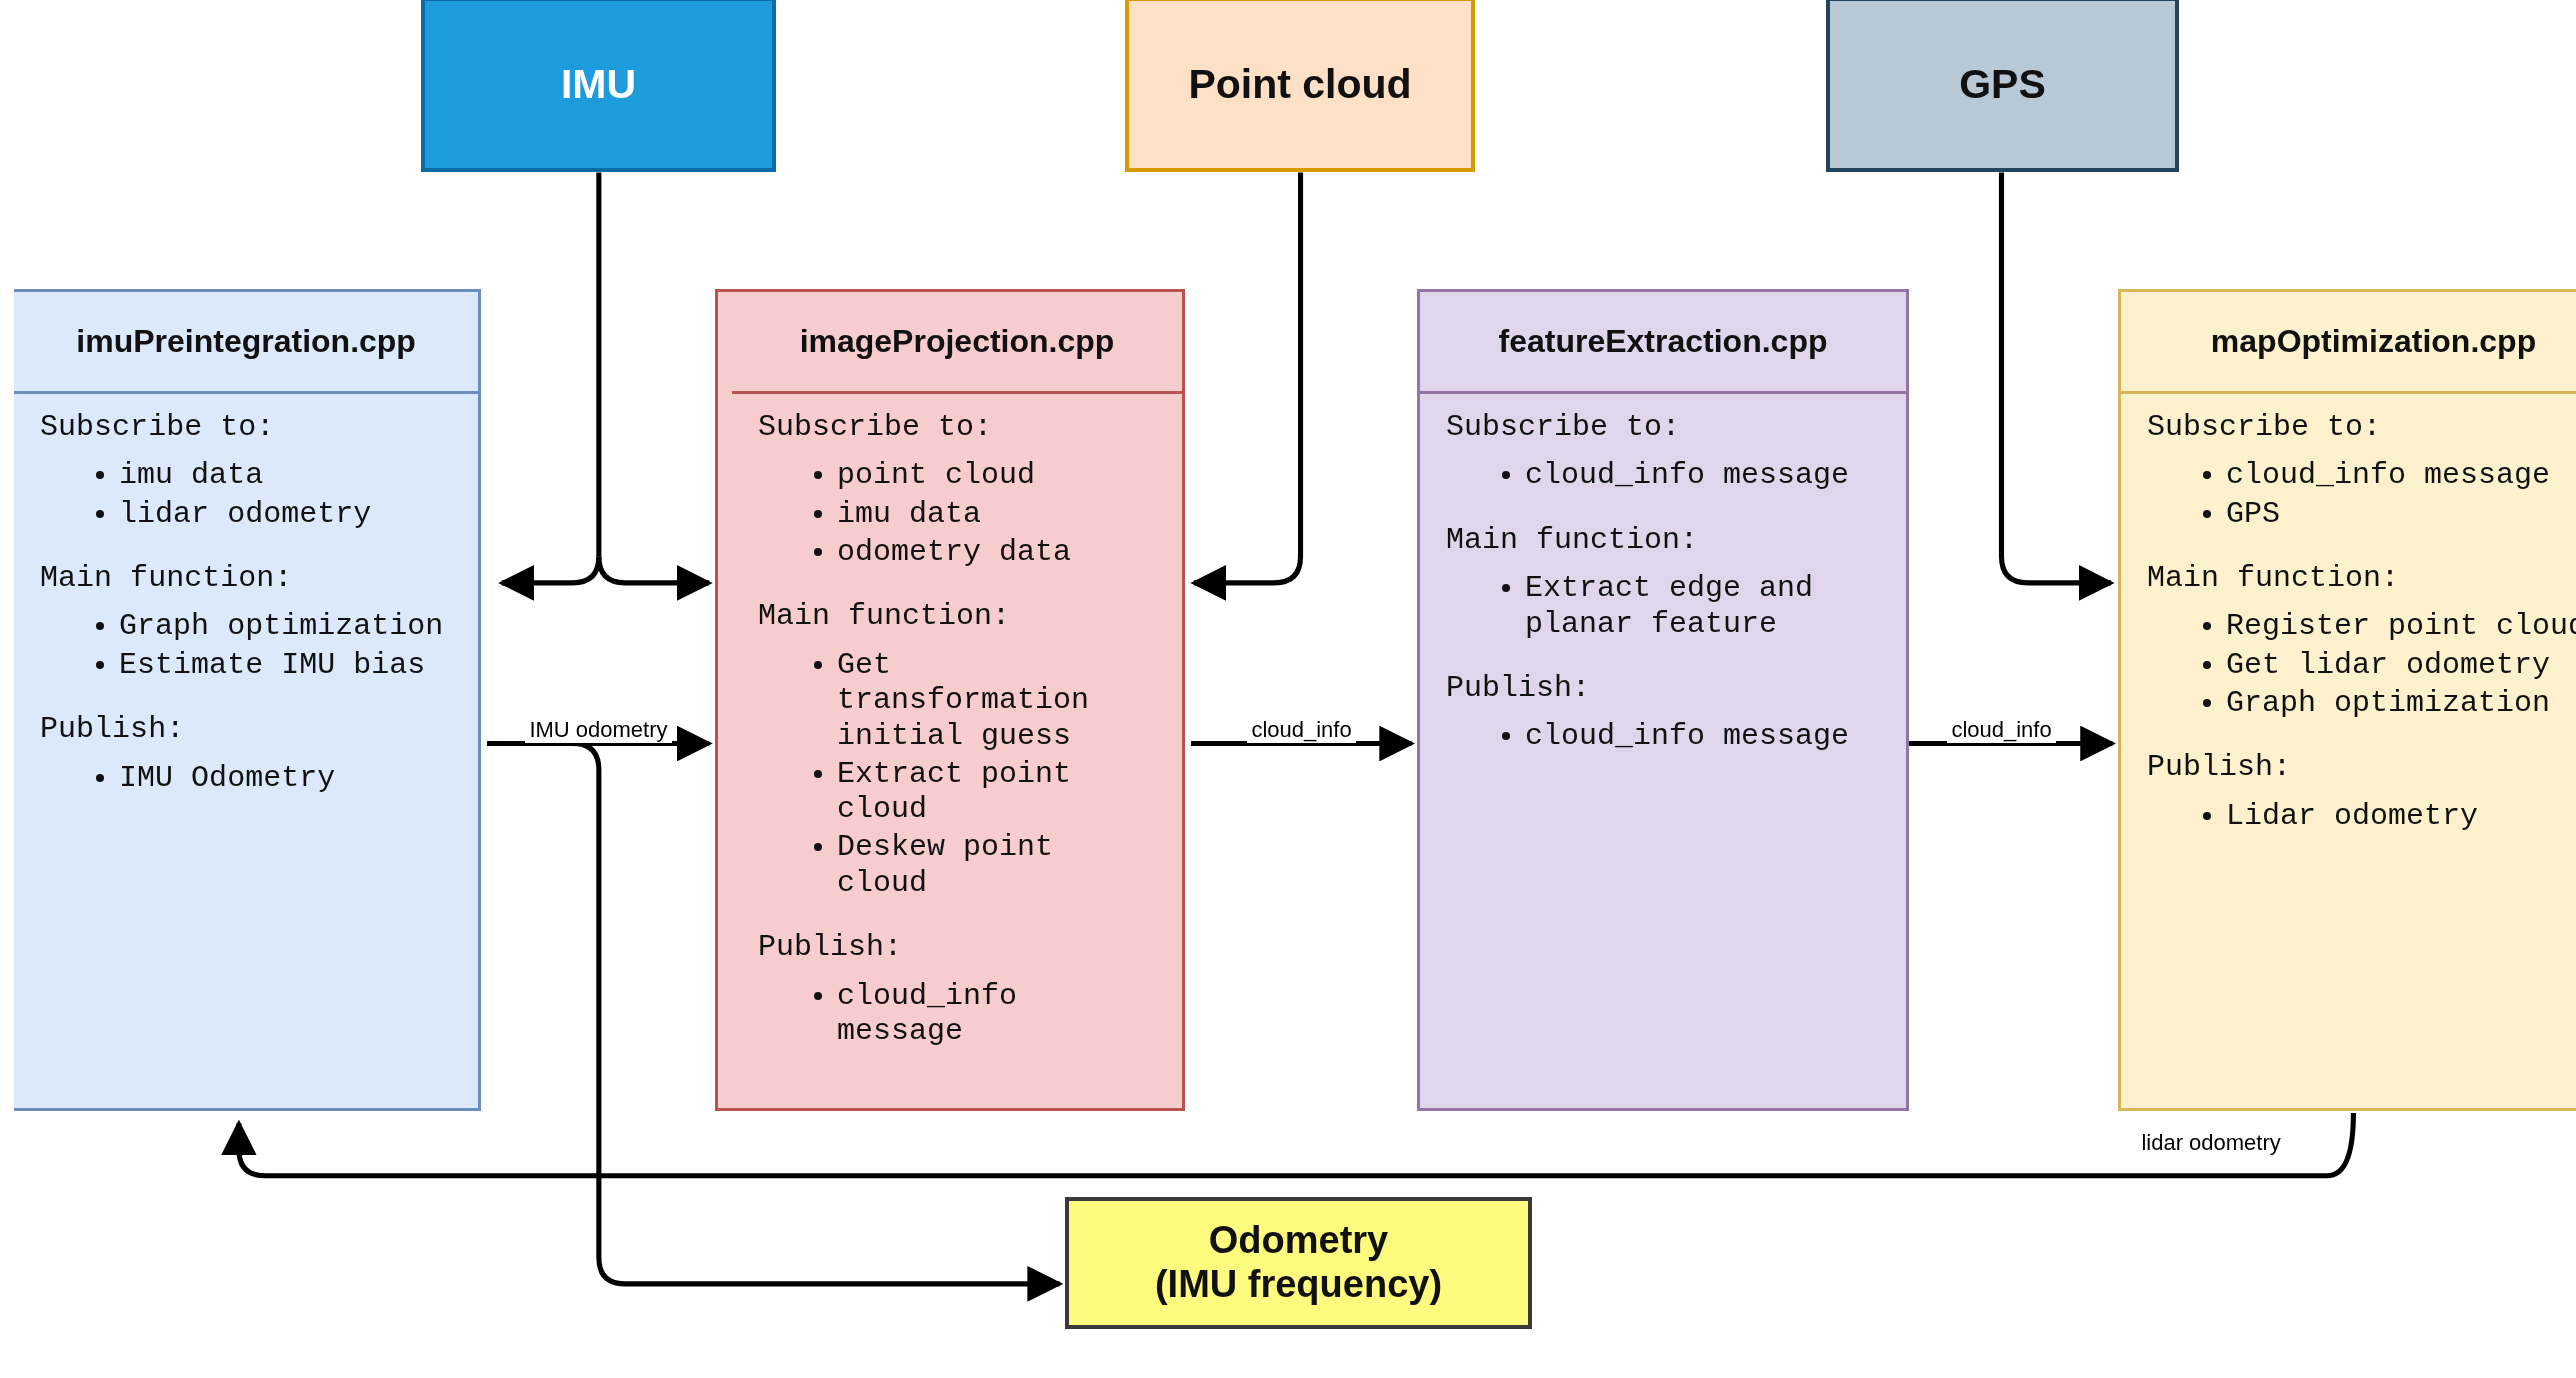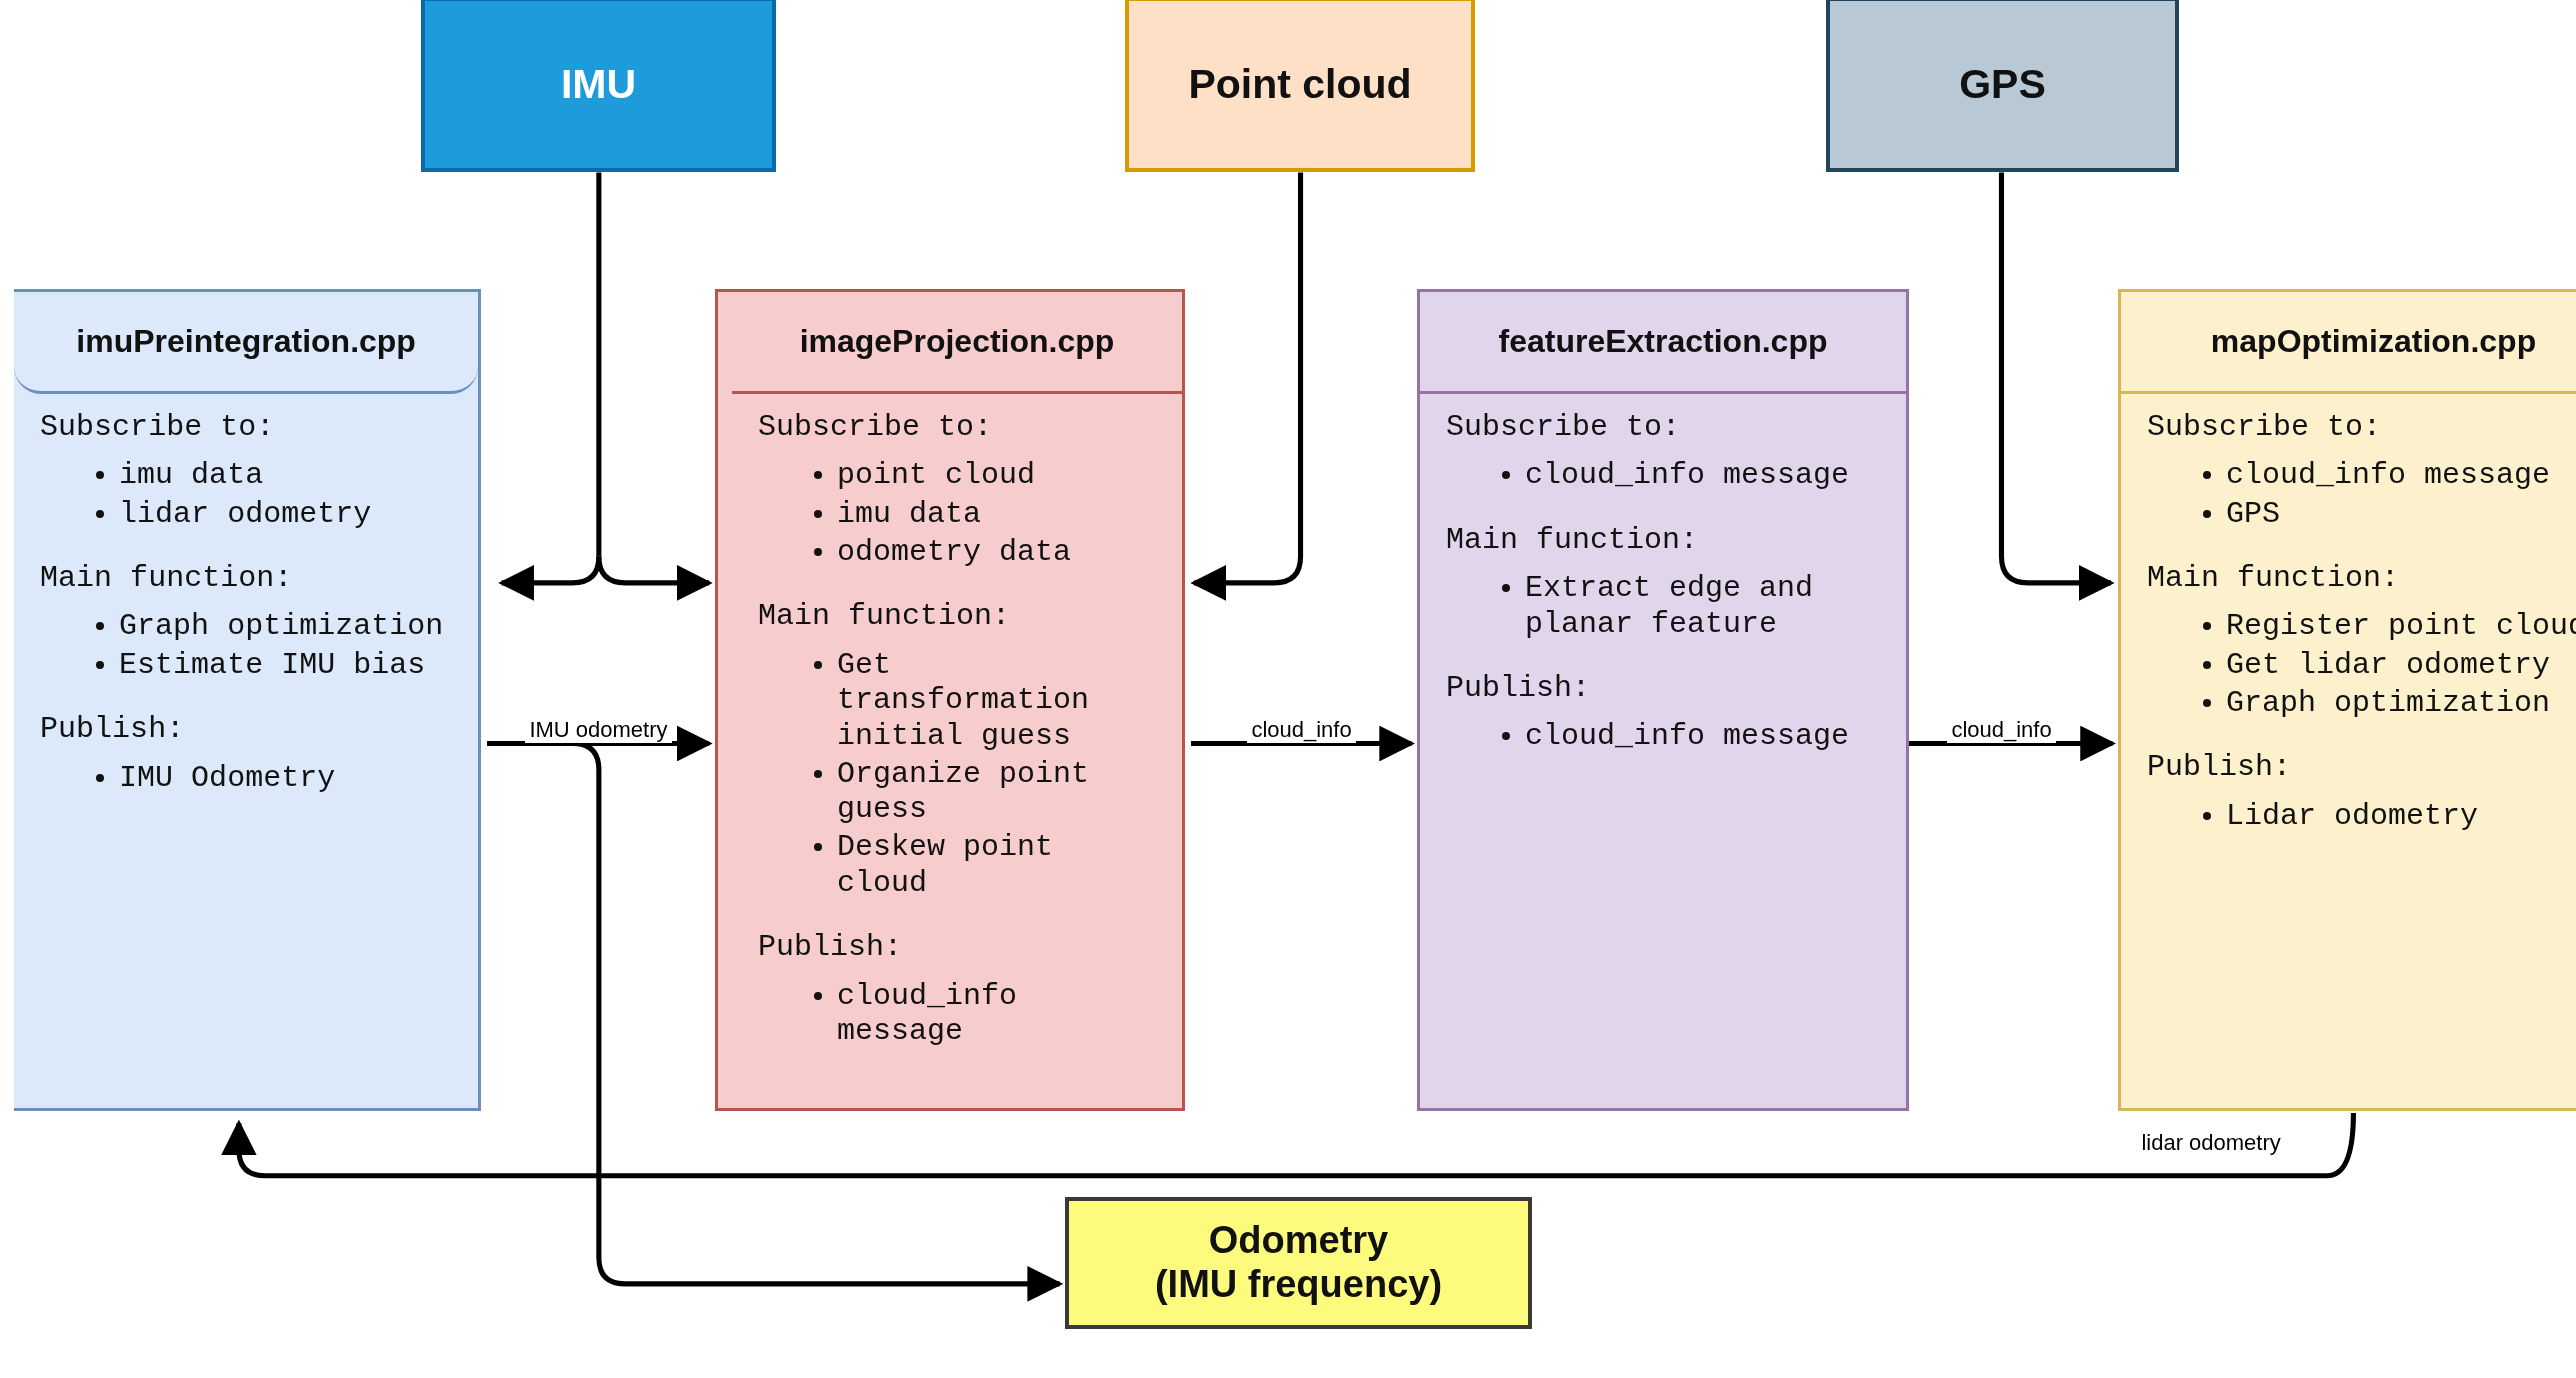--- a/index.html
+++ b/index.html
@@ -53,21 +53,21 @@
   .card .lead{margin:0 0 4.4px 0;}
   .card ul{
     margin:13px 0 29px 0;
     padding-left:79px;
     list-style:disc;
   }
   .card ul li{margin:0 0 2.9px 0;}
 
   #imuPre{left:-2.9px;width:470px;
     background:#DCE9FA;border:3.7px solid #6C8EBF;}
-  #imuPre .head{background:#DCE9FA;border-bottom:3.7px solid #6C8EBF;border-radius:27px;}
+  #imuPre .head{background:#DCE9FA;border-bottom:3.7px solid #6C8EBF;}
 
   #imgProj{left:701px;width:470px;
     background:#F7CCCC;border:3.7px solid #B85450;padding-left:14px;}
   #imgProj .head{background:#F7CCCC;border-bottom:3.7px solid #B85450;}
 
   #featExt{left:1403px;width:492px;
     background:#E1D5EC;border:3.7px solid #9673A6;}
   #featExt .head{background:#E1D5EC;border-bottom:3.7px solid #9673A6;}
 
   #mapOpt{left:2104px;width:511px;
@@ -157,21 +157,21 @@
     <div class="body">
       <p class="lead">Subscribe to:</p>
       <ul>
         <li>point cloud</li>
         <li>imu data</li>
         <li>odometry data</li>
       </ul>
       <p class="lead">Main function:</p>
       <ul>
         <li>Get transformation initial guess</li>
-        <li>Organize point guess</li>
+        <li>Extract point cloud</li>
         <li>Deskew point cloud</li>
       </ul>
       <p class="lead">Publish:</p>
       <ul>
         <li>cloud_info message</li>
       </ul>
     </div>
   </div>
 
   <div class="card" id="featExt">

